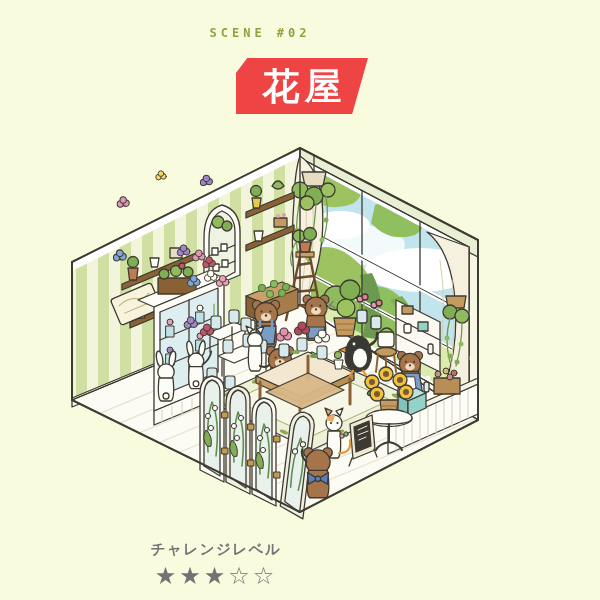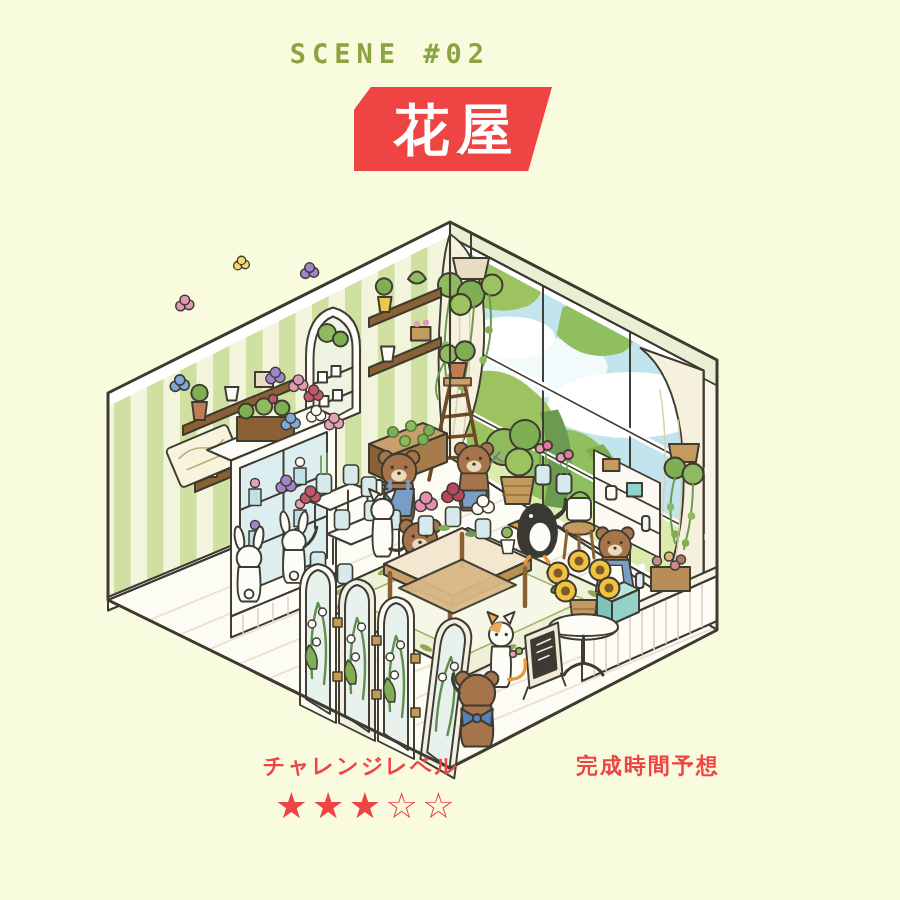--- a/index.html
+++ b/index.html
@@ -5,34 +5,34 @@
   html,body{margin:0;padding:0;}
   body{
     width:600px;height:600px;position:relative;overflow:hidden;
     background:#f9fbdf;
     font-family:"DejaVu Sans","Liberation Sans",sans-serif;
     -webkit-font-smoothing:antialiased;
   }
   .scene-label{
     position:absolute;top:26px;left:0;width:520px;text-align:center;
     font-family:"DejaVu Sans Mono","Liberation Mono",monospace;
-    font-size:18px;font-weight:700;letter-spacing:4px;color:#8ca440;
+    font-size:12px;font-weight:700;letter-spacing:4px;color:#8ca440;
   }
   .banner{
     position:absolute;top:58px;left:236px;width:132px;height:56px;
     background:#ef4444;
     clip-path:polygon(8.5% 0,100% 0,88% 100%,0 100%,0 27%);
     display:flex;align-items:center;justify-content:center;
   }
   .banner-title{
     color:#ffffff;font-size:37px;font-weight:700;letter-spacing:5px;
     padding-left:5px;line-height:1;
   }
   .art{position:absolute;top:0;left:0;width:600px;height:600px;}
-  .footer-block{position:absolute;top:501px;text-align:right;color:#ef4444;}
+  .footer-block{position:absolute;top:540px;text-align:center;color:#737373;}
   .footer-challenge{left:126px;width:180px;}
   .footer-time{left:304px;width:176px;}
   .footer-label{font-size:14.5px;font-weight:700;letter-spacing:1.5px;}
   .stars{font-size:24px;letter-spacing:3px;line-height:1.2;margin-top:3px;}
   .time-value{
     font-family:"DejaVu Sans Mono","Liberation Mono",monospace;
     font-size:26px;font-weight:700;line-height:1.1;margin-top:4px;letter-spacing:1px;
   }
 </style>
 </head>
@@ -638,14 +638,13 @@
   </g>
 </svg>
 </div>
 
 <div class="footer-block footer-challenge">
   <div class="footer-label">チャレンジレベル</div>
   <div class="stars">★★★☆☆</div>
 </div>
 
 <div class="footer-block footer-time">
-  <div class="footer-label">完成時間予想</div>
 </div>
 
 </body></html>

